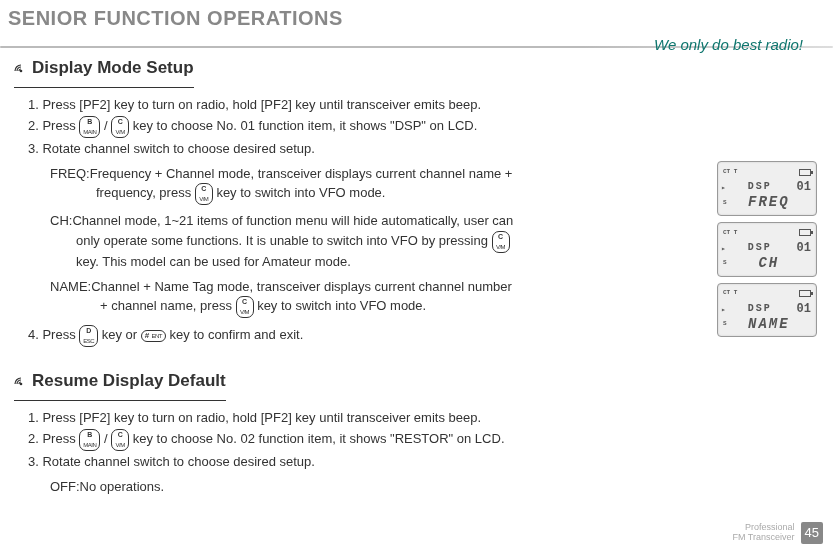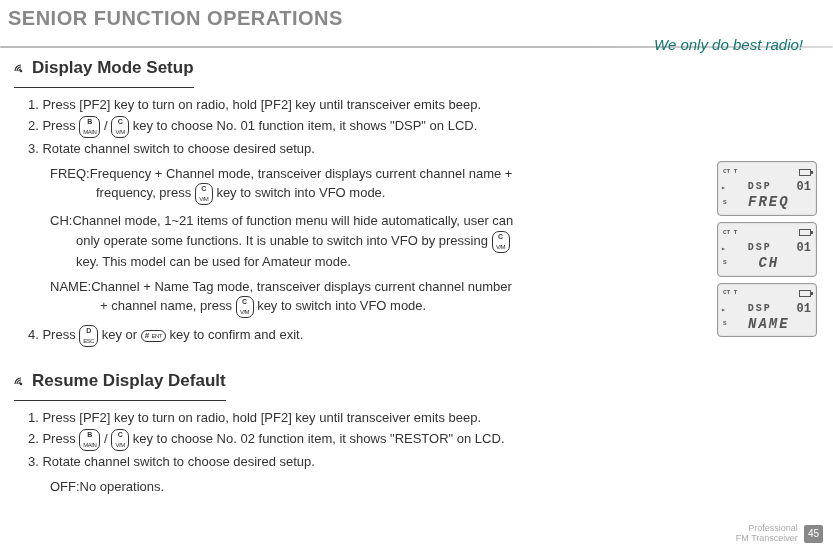--- a/index.html
+++ b/index.html
@@ -166,21 +166,21 @@
   bottom: 4px;
   display: flex;
   align-items: center;
   gap: 6px;
   color: #aaa;
   font-size: 9px;
 }
 .footer .pg {
   background: #888;
   color: #fff;
-  font-size: 10px;
+  font-size: 13px;
   padding: 2px 4px;
   border-radius: 2px;
 }
 .footer .lines { text-align: right; line-height: 1.1; }
 </style>
 </head>
 <body>
 
 <div class="page-header">SENIOR FUNCTION OPERATIONS</div>
 <div class="header-rule">

